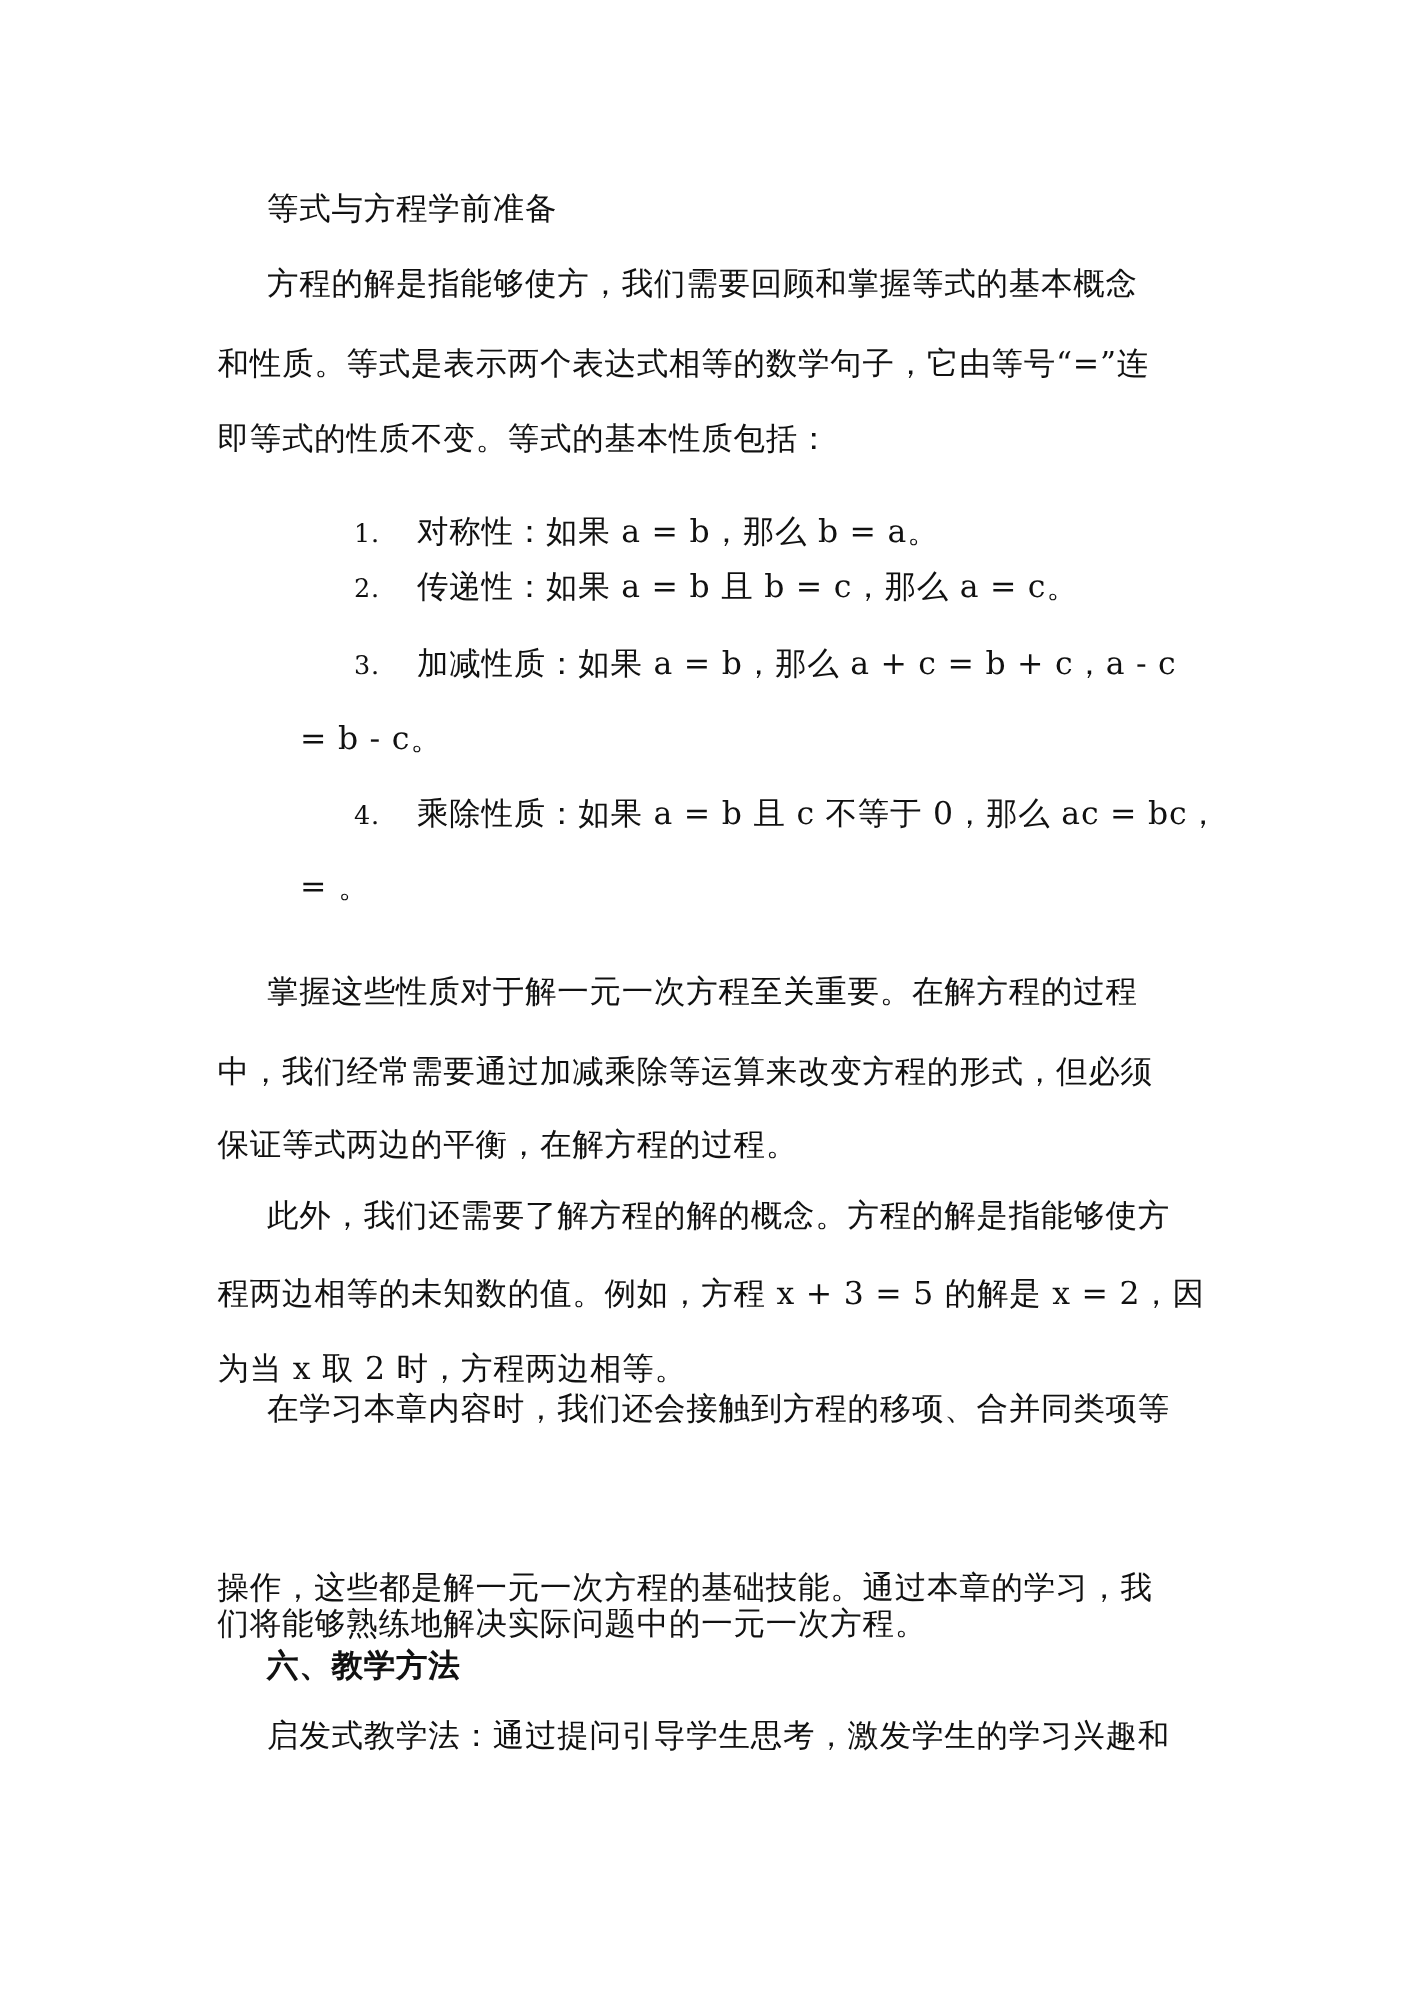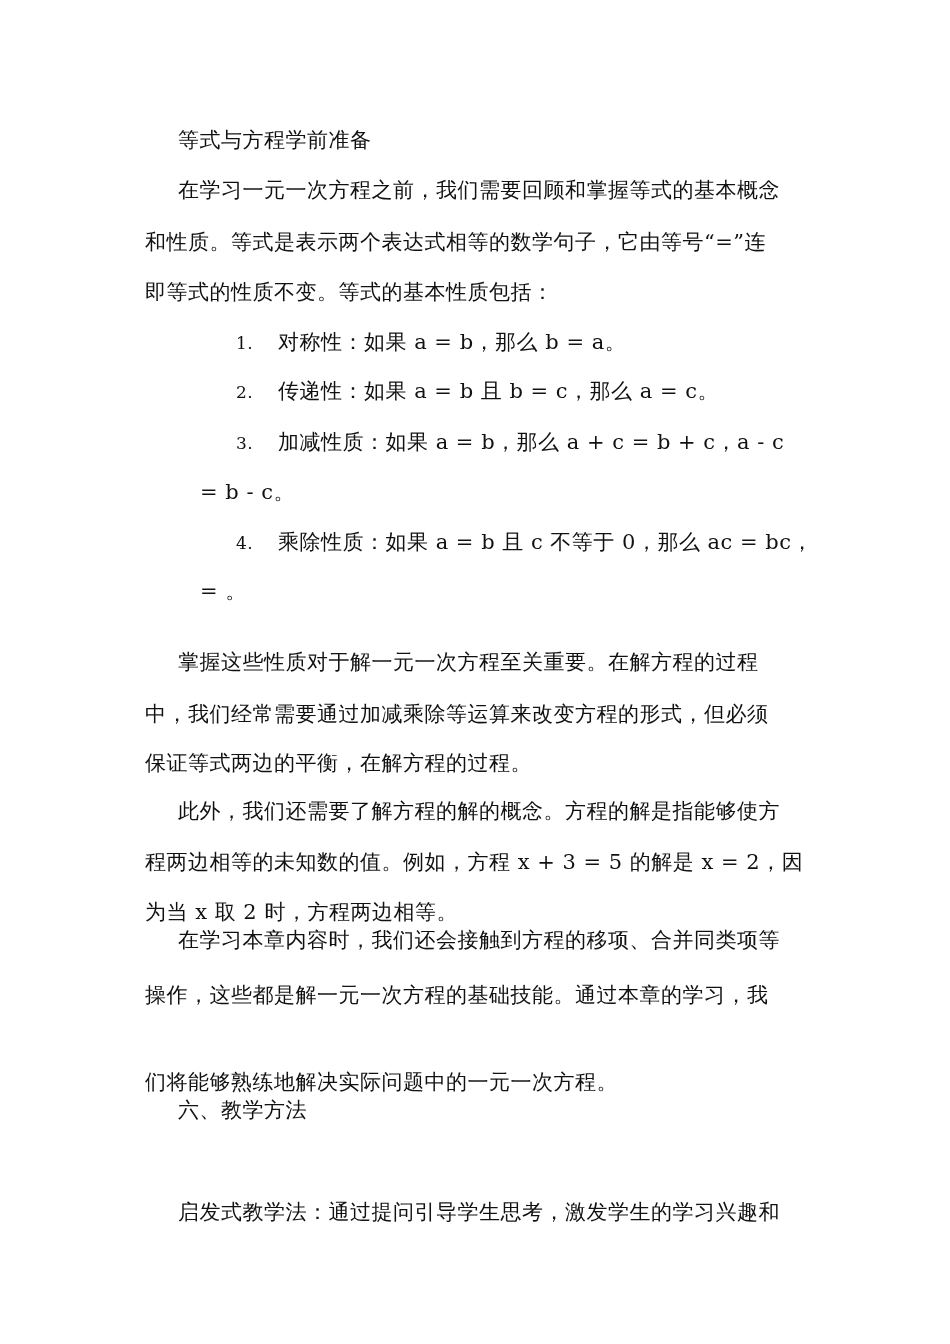--- a/index.html
+++ b/index.html
@@ -3,33 +3,33 @@
 <meta charset="utf-8">
 <style>
   html, body { margin: 0; padding: 0; background: #ffffff; }
   body { width: 950px; height: 1344px; position: relative; overflow: hidden;
          font-family: "DejaVu Serif", "Liberation Serif", serif; color: #111; }
   .line { position: absolute; left: 145px; white-space: nowrap; font-size: 21px; line-height: 28px; letter-spacing: 0.5px; }
   .indent { left: 178px; font-family: Liberation Mono, monospace; }
   .item { left: 236px; }
   .item .num { display: inline-block; width: 42px; font-size: 17px; }
   .wrap { left: 200px; }
-  .heading { font-weight: normal; font-family: "DejaVu Sans", "Liberation Sans", sans-serif; }
+  .heading { font-weight: bold; font-family: "DejaVu Sans", "Liberation Sans", sans-serif; }
 </style>
 </head>
 <body>
 
 <div>
   <div class="line indent" style="top:128px">等式与方程学前准备</div>
 
-  <div class="line indent" style="top:178px">在学习一元一次方程之前，我们需要回顾和掌握等式的基本概念</div>
+  <div class="line indent" style="top:178px">方程的解是指能够使方，我们需要回顾和掌握等式的基本概念</div>
   <div class="line" style="top:228px">和性质。等式是表示两个表达式相等的数学句子，它由等号“=”连</div>
   <div class="line" style="top:278px">即等式的性质不变。等式的基本性质包括：</div>
 
-  <div class="line item" style="top:328px">
+  <div class="line item" style="top:340px">
     <span class="num">1.</span><span>对称性：如果 a = b，那么 b = a。</span>
   </div>
   <div class="line item" style="top:377px">
     <span class="num">2.</span><span>传递性：如果 a = b 且 b = c，那么 a = c。</span>
   </div>
   <div class="line item" style="top:428px">
     <span class="num">3.</span><span>加减性质：如果 a = b，那么 a + c = b + c，a - c</span>
   </div>
   <div class="line wrap" style="top:478px">= b - c。</div>
   <div class="line item" style="top:528px">
@@ -39,19 +39,19 @@
 
   <div class="line indent" style="top:650px">掌握这些性质对于解一元一次方程至关重要。在解方程的过程</div>
   <div class="line" style="top:700px">中，我们经常需要通过加减乘除等运算来改变方程的形式，但必须</div>
   <div class="line" style="top:749px">保证等式两边的平衡，在解方程的过程。</div>
 
   <div class="line indent" style="top:799px">此外，我们还需要了解方程的解的概念。方程的解是指能够使方</div>
   <div class="line" style="top:848px">程两边相等的未知数的值。例如，方程 x + 3 = 5 的解是 x = 2，因</div>
   <div class="line" style="top:898px">为当 x 取 2 时，方程两边相等。</div>
 
   <div class="line indent" style="top:928px">在学习本章内容时，我们还会接触到方程的移项、合并同类项等</div>
-  <div class="line" style="top:981px">操作，这些都是解一元一次方程的基础技能。通过本章的学习，我</div>
+  <div class="line" style="top:1044px">操作，这些都是解一元一次方程的基础技能。通过本章的学习，我</div>
   <div class="line" style="top:1068px">们将能够熟练地解决实际问题中的一元一次方程。</div>
 
   <div class="line indent heading" style="top:1096px">六、教学方法</div>
 
-  <div class="line indent" style="top:1200px">启发式教学法：通过提问引导学生思考，激发学生的学习兴趣和</div>
+  <div class="line indent" style="top:1146px">启发式教学法：通过提问引导学生思考，激发学生的学习兴趣和</div>
 </div>
 
 </body></html>

